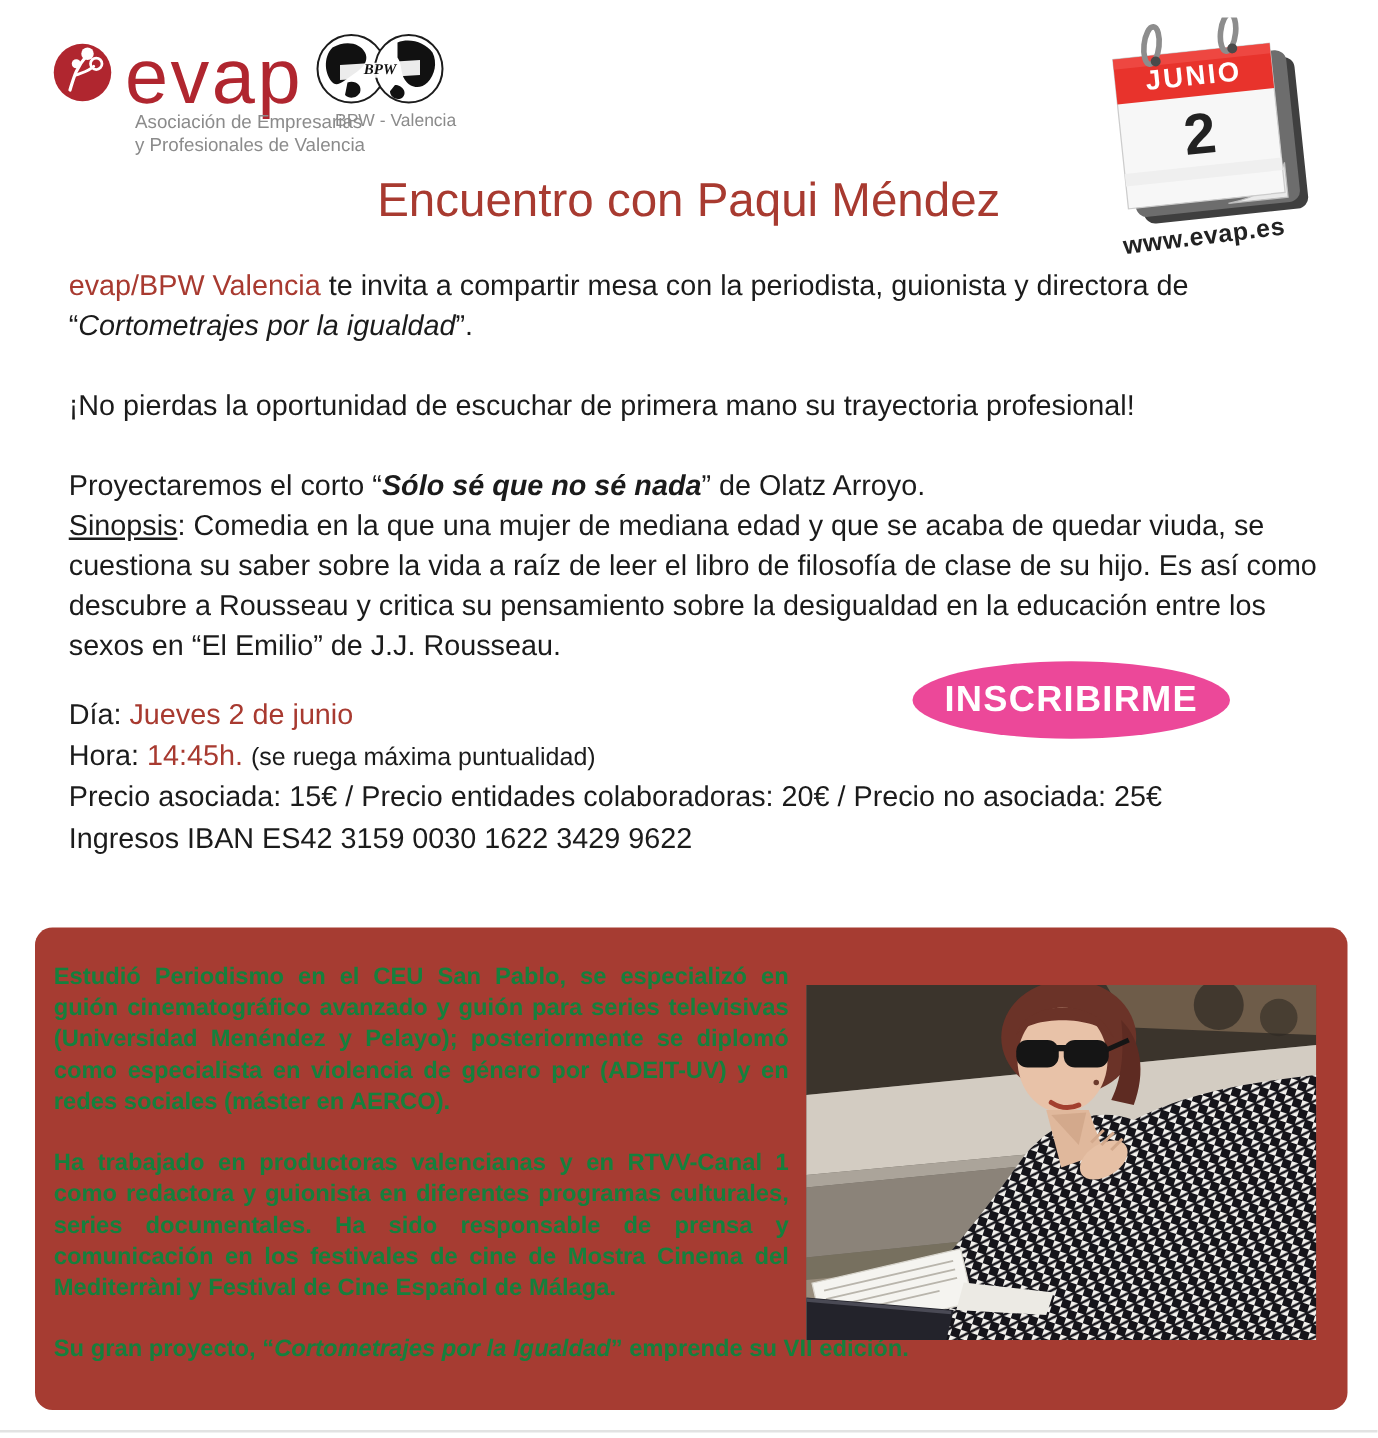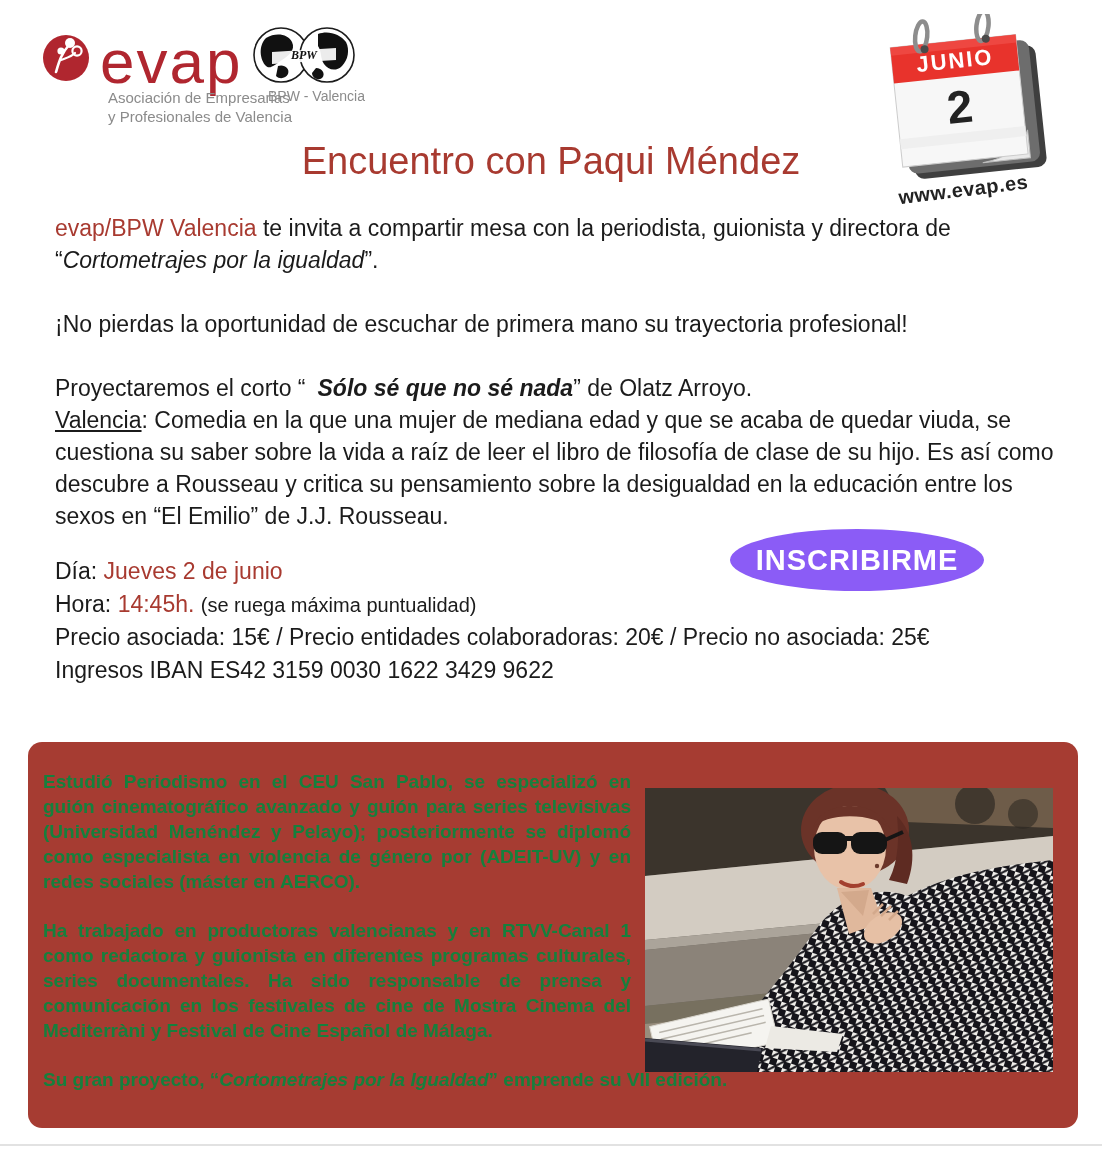--- a/index.html
+++ b/index.html
@@ -22,26 +22,26 @@
   
   .page-title{left:0;top:140px;width:1102px;text-align:center;
               font-size:38px;color:#A83A30;}
 
   
   .bodytext{left:55px;top:212px;width:1005px;font-size:23px;line-height:32px;}
   .bodytext p{margin:0;}
   .gap{margin-top:32px !important;}
   .red{color:#A83A30;}
   .it{font-style:italic;}
-  .bit{font-style:italic;font-weight:bold;margin-left:12px;}
+  .bit{font-style:italic;font-weight:bold;}
   .ul{text-decoration:underline;}
 
   
   .cta{left:730px;top:529px;width:254px;height:62px;border-radius:50%;
-       background:#8b5cf6;border:none;color:#ffffff;font-weight:bold;
+       background:#ec4899;border:none;color:#ffffff;font-weight:bold;
        font-size:29px;letter-spacing:1px;cursor:pointer;
        display:flex;align-items:center;justify-content:center;
        font-family:"Liberation Sans",sans-serif;}
 
   
   .details{left:55px;top:558px;width:1010px;font-size:23px;}
   .details .row{height:33px;white-space:nowrap;}
   .note{font-size:20px;}
 
   
@@ -106,21 +106,21 @@
     </g>
   </svg>
   <div class="abs website">www.evap.es</div>
 
   <div class="abs page-title">Encuentro con Paqui Méndez</div>
 
   <div class="abs bodytext">
     <p><span class="red">evap/BPW Valencia</span><span> te invita a compartir mesa con  la periodista, guionista y directora de “</span><span class="it">Cortometrajes por la igualdad</span><span>”.</span></p>
     <p class="gap">¡No pierdas la oportunidad de escuchar de primera mano su trayectoria profesional!</p>
     <p class="gap"><span>Proyectaremos el corto “</span><span class="bit">Sólo sé que no sé nada</span><span>” de Olatz Arroyo.</span></p>
-    <p><span class="ul">Valencia</span><span>: Comedia en la que una mujer de mediana edad y que se acaba de quedar viuda, se cuestiona su saber sobre la vida a raíz de leer el libro de filosofía de clase de su hijo. Es así como descubre a Rousseau y critica su pensamiento sobre la desigualdad en la educación entre los sexos en “El Emilio” de J.J. Rousseau.</span></p>
+    <p><span class="ul">Sinopsis</span><span>: Comedia en la que una mujer de mediana edad y que se acaba de quedar viuda, se cuestiona su saber sobre la vida a raíz de leer el libro de filosofía de clase de su hijo. Es así como descubre a Rousseau y critica su pensamiento sobre la desigualdad en la educación entre los sexos en “El Emilio” de J.J. Rousseau.</span></p>
   </div>
 
   <button class="abs cta">INSCRIBIRME</button>
 
   <div class="abs details">
     <div class="row"><span>Día: </span><span class="red">Jueves 2 de junio</span></div>
     <div class="row"><span>Hora: </span><span class="red">14:45h. </span><span class="note">(se ruega máxima puntualidad)</span></div>
     <div class="row">Precio asociada: 15€  / Precio entidades colaboradoras: 20€ / Precio no asociada: 25€</div>
     <div class="row">Ingresos IBAN ES42 3159 0030 1622 3429 9622</div>
   </div>

